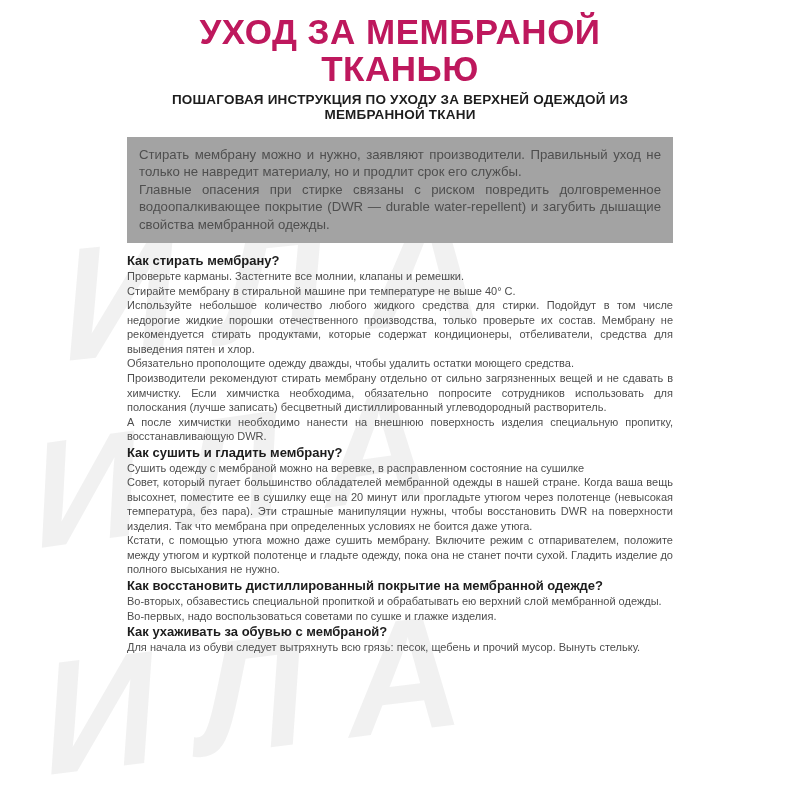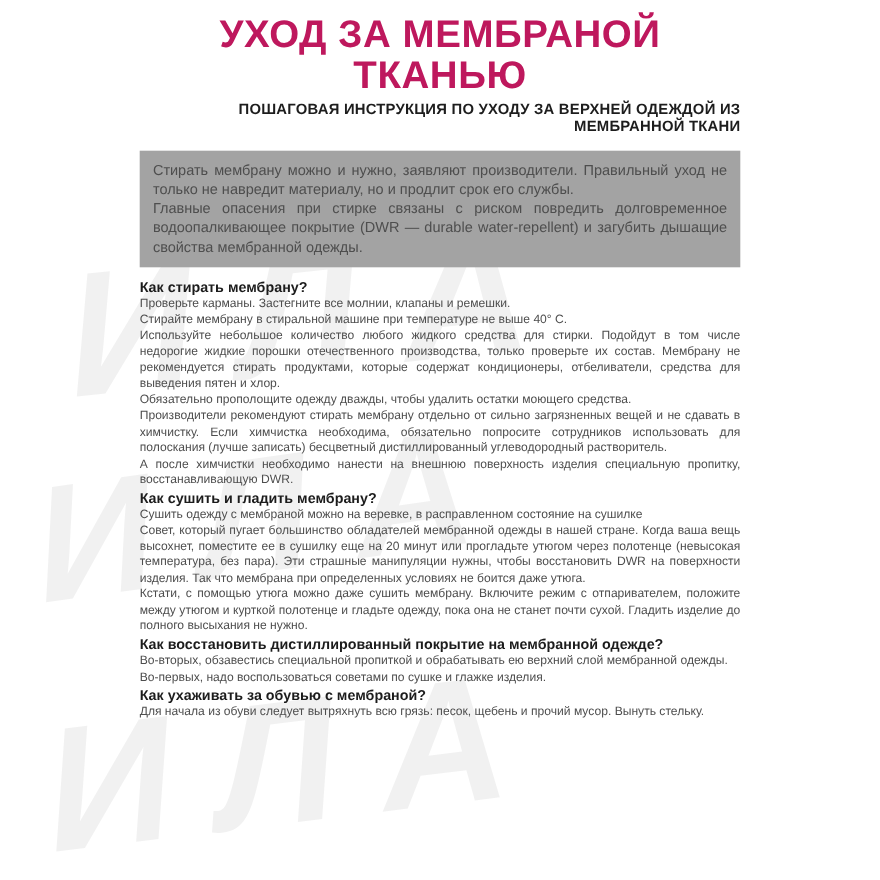--- a/index.html
+++ b/index.html
@@ -21,21 +21,21 @@
     margin:14px 0 4px 0;
     text-align:center;
     font-size:35px;
     font-weight:bold;
     letter-spacing:0.5px;
     color:#be185d;
     line-height:1.05;
   }
   .page-subtitle{
     margin:0 0 15px 0;
-    text-align:right;
+    text-align:center;
     font-size:13.5px;
     font-weight:bold;
     color:#1d1d1d;
     letter-spacing:0.2px;
   }
   .intro-box{
     background:#a3a3a3;
     padding:9px 12px 10px 12px;
     margin-bottom:9px;
   }

